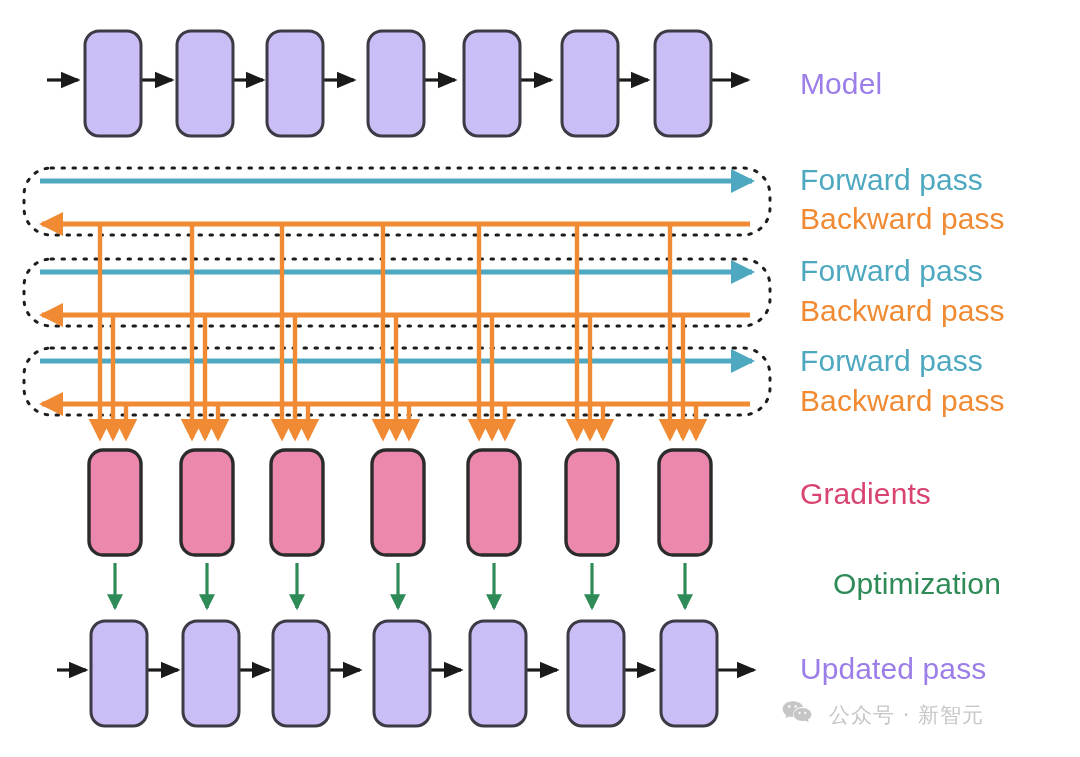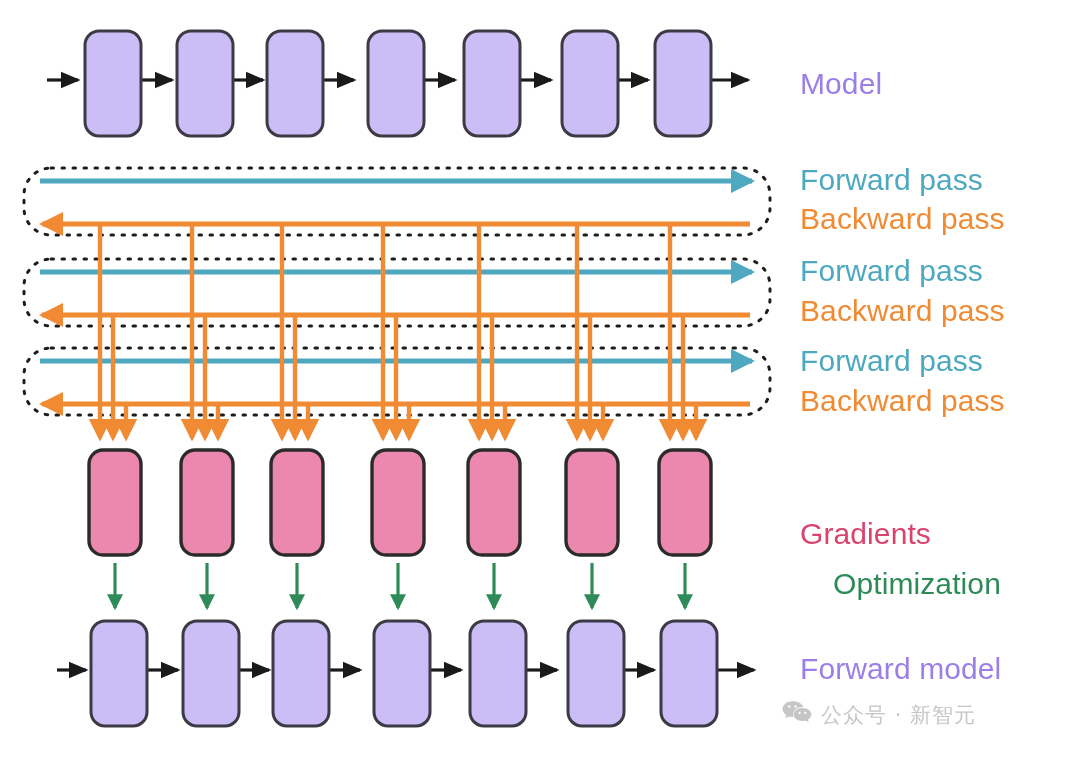--- a/index.html
+++ b/index.html
@@ -35,31 +35,31 @@
     letter-spacing: 0.1px;
     line-height: 1.05;
   }
   #label-model        { left: 800px; top: 68px;  }
   #label-forward-1    { left: 800px; top: 164px; }
   #label-backward-1   { left: 800px; top: 203px; }
   #label-forward-2    { left: 800px; top: 255px; }
   #label-backward-2   { left: 800px; top: 295px; }
   #label-forward-3    { left: 800px; top: 345px; }
   #label-backward-3   { left: 800px; top: 385px; }
-  #label-gradients    { left: 800px; top: 478px; margin-top: 40px; }
+  #label-gradients    { left: 800px; top: 478px; }
   #label-optimization { left: 800px; top: 568px; margin-left: 33px; }
   #label-updated      { left: 800px; top: 653px; }
 
   #watermark {
     position: absolute;
     left: 782px;
     top: 700px;
     display: flex;
     align-items: center;
-    gap: 9px;
+    gap: 17px;
     color: #c9c9c9;
   }
   #watermark .wm-text {
     font-family: "DejaVu Sans", sans-serif;
     font-size: 21px;
     color: #c6c6c6;
     letter-spacing: 1px;
   }
   #watermark .wm-icon { display: block; }
 </style>
@@ -211,21 +211,21 @@
   <div class="legend-label" id="label-forward-2" style="color:#4da8c0;">Forward pass</div>
   <div class="legend-label" id="label-backward-2" style="color:#f08a33;">Backward pass</div>
 
   <div class="legend-label" id="label-forward-3" style="color:#4da8c0;">Forward pass</div>
   <div class="legend-label" id="label-backward-3" style="color:#f08a33;">Backward pass</div>
 
   <div class="legend-label" id="label-gradients" style="color:#d9436f;">Gradients</div>
 
   <div class="legend-label" id="label-optimization" style="color:#2e8b57;">Optimization</div>
 
-  <div class="legend-label" id="label-updated" style="color:#9b7ee8;">Forward model</div>
+  <div class="legend-label" id="label-updated" style="color:#9b7ee8;">Updated pass</div>
 
   <div id="watermark">
     <span class="wm-icon">
       <svg width="30" height="25" viewBox="0 0 30 25" aria-hidden="true">
         <path d="M10.6,1.2 C4.9,1.2 0.6,4.8 0.6,9.1 C0.6,11.6 2.1,13.8 4.4,15.2 L3.4,18.3 L7.0,16.5
                  C8.1,16.8 9.3,17.0 10.6,17.0 C10.9,17.0 11.2,17.0 11.5,17.0
                  C11.2,16.2 11.1,15.4 11.1,14.6 C11.1,10.3 15.3,6.9 20.4,6.9
                  C20.7,6.9 21.0,6.9 21.3,6.9 C20.3,3.6 15.9,1.2 10.6,1.2 Z" fill="#c6c6c6"></path>
         <circle cx="7.3" cy="6.6" r="1.25" fill="#ffffff"></circle>
         <circle cx="13.6" cy="6.6" r="1.25" fill="#ffffff"></circle>

